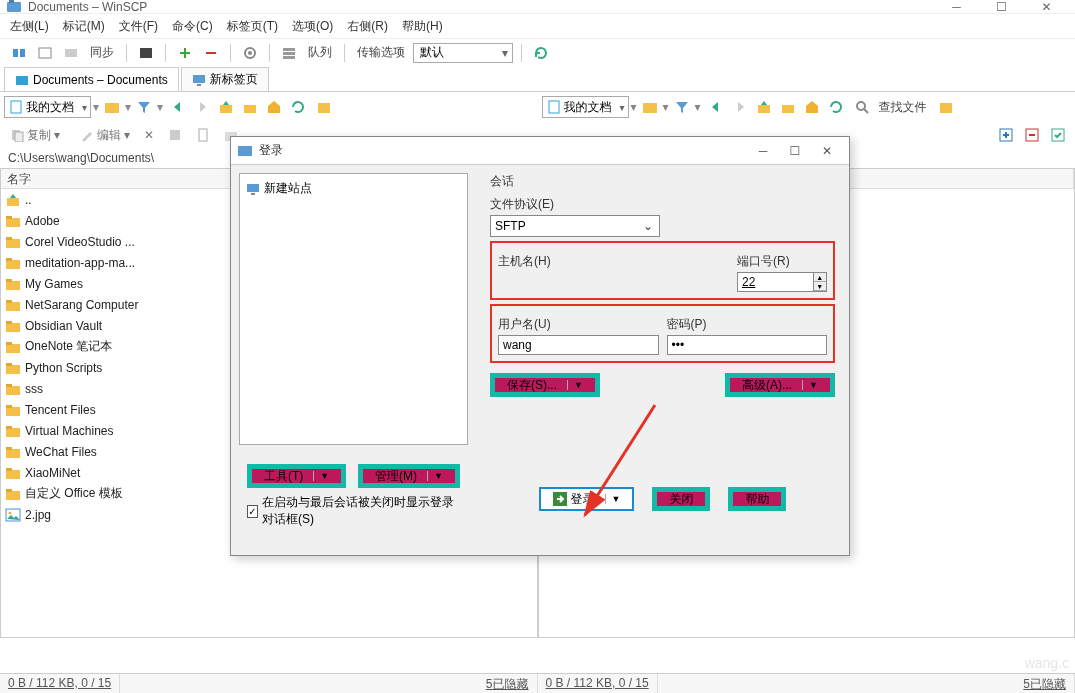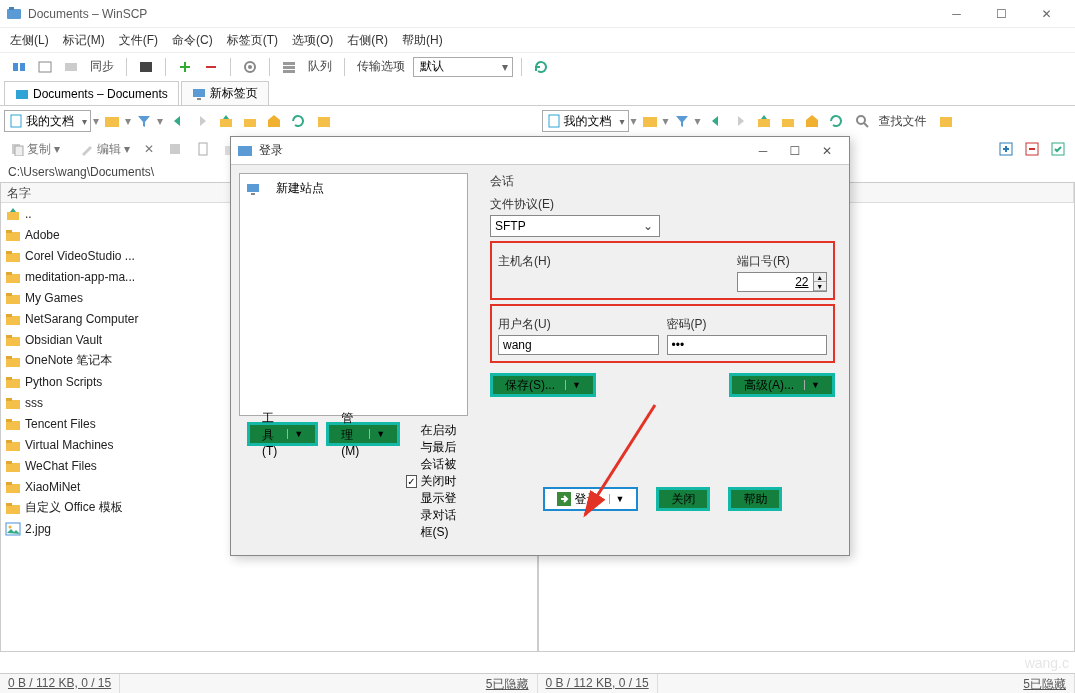--- a/index.html
+++ b/index.html
@@ -1,19 +1,19 @@
 <!DOCTYPE html>
 <html><head>
 <meta charset="utf-8">
 <style>
 * { box-sizing: border-box; margin: 0; padding: 0; font-family: "Microsoft YaHei", "Segoe UI", sans-serif; font-size: 12px; }
 body { background: #fff; width: 1075px; height: 693px; position: relative; overflow: hidden; }
 
 
-.titlebar { height: 28px; display: flex; align-items: center; padding: 0 6px; background: #fff; border-bottom: 1px solid #eee; }
+.titlebar { height: 14px; display: flex; align-items: center; padding: 0 6px; background: #fff; border-bottom: 1px solid #eee; }
 .titlebar .app-icon { width: 16px; height: 16px; margin-right: 6px; }
 .titlebar .title { color: #5a5a5a; }
 .winctrl { margin-left: auto; display: flex; }
 .winctrl div { width: 45px; height: 28px; display: flex; align-items: center; justify-content: center; color: #666; }
 
 
 .menubar { height: 24px; display: flex; align-items: center; padding: 0 6px; gap: 6px; }
 .menubar span { padding: 2px 4px; color: #333; }
 
 
@@ -68,37 +68,37 @@
 
 .dialog { position: absolute; left: 230px; top: 136px; width: 620px; height: 420px; background: #f0f0f0; border: 1px solid #888; box-shadow: 3px 3px 10px rgba(0,0,0,.2); display: flex; flex-direction: column; }
 .dlg-title { height: 28px; display: flex; align-items: center; padding: 0 6px; background: #fff; border-bottom: 1px solid #ccc; }
 .dlg-title .dicon { width: 16px; height: 16px; margin-right: 6px; }
 .dlg-title .dtx { color: #333; }
 .dlg-wc { margin-left: auto; display: flex; gap: 0; }
 .dlg-wc div { width: 32px; height: 24px; display: flex; align-items: center; justify-content: center; color: #555; }
 .dlg-body { flex: 1; display: flex; }
 .dlg-left { width: 245px; padding: 8px; display: flex; flex-direction: column; }
 .site-list { flex: 1; background: #fff; border: 1px solid #aaa; padding: 4px; }
-.site-item { display: flex; align-items: center; gap: 16px; padding: 2px; }
+.site-item { display: flex; align-items: center; gap: 4px; padding: 2px; }
 .dlg-right { flex: 1; padding: 8px 14px; }
 .grp-title { color: #333; margin-bottom: 4px; }
 .fld-label { color: #333; margin: 6px 0 2px; }
 .sel { height: 22px; width: 170px; border: 1px solid #888; background: #fff; padding: 0 4px; display: flex; align-items: center; position: relative; }
 .sel::after { content: "⌄"; position: absolute; right: 6px; color: #444; }
 .hostrow { display: flex; gap: 8px; }
 .hostbox { flex: 1; }
 .portbox { width: 90px; }
 .redbox { border: 2px solid #e33226; padding: 4px 6px 6px; margin-top: 4px; }
 .txtinput { height: 20px; width: 100%; border: 1px solid #888; background: #fff; padding: 0 4px; }
 .userrow { display: flex; gap: 8px; }
 .userbox { width: 50%; }
 .btnrow { display: flex; gap: 10px; margin-top: 10px; }
-.winbtn { height: 24px; border: 3px solid #14b8a6; background: #15803d; padding: 0 12px; display: flex; align-items: center; gap: 4px; }
+.winbtn { height: 24px; border: 5px solid #14b8a6; background: #be185d; padding: 0 12px; display: flex; align-items: center; gap: 4px; }
 .winbtn.split::after { content: "▼"; margin-left: 6px; font-size: 9px; border-left: 1px solid #aaa; padding-left: 6px; }
-.dlg-foot-left { padding: 6px 8px; display: flex; flex-direction: row; gap: 6px; }
+.dlg-foot-left { padding: 19px 8px; display: flex; flex-direction: column; gap: 6px; }
 .dlg-foot-row { display: flex; gap: 18px; justify-content: center; padding: 0 0 4px; }
 .loginbtn { border: 2px solid #1b8ad0; background: #fff; }
 .checkbox { display: flex; align-items: center; gap: 4px; }
 .checkbox .cb { width: 13px; height: 13px; border: 1px solid #555; display: flex; align-items: center; justify-content: center; font-size: 10px; background: #fff; }
 
 
 .arrow { position: absolute; left: 560px; top: 400px; pointer-events: none; }
 
 
 .watermark { position: absolute; right: 6px; bottom: 22px; color: #ccc; font-size: 14px; opacity: .5; }
@@ -682,21 +682,21 @@
         </div>
 
       <div class="redbox">
         <div class="hostrow">
           <div class="hostbox">
             <div class="fld-label">主机名(H)</div>
           </div>
           <div class="portbox">
             <div class="fld-label">端口号(R)</div>
             <div style="display:flex">
-              <input class="txtinput" style="text-align: right; text-decoration: underline;" value="22">
+              <input class="txtinput" style=" text-decoration: underline;" value="22">
               <div class="spin">
                   <div>▲</div>
                   <div>▼</div>
                 </div>
             </div>
           </div>
         </div>
       </div>
 
       <div class="redbox">

